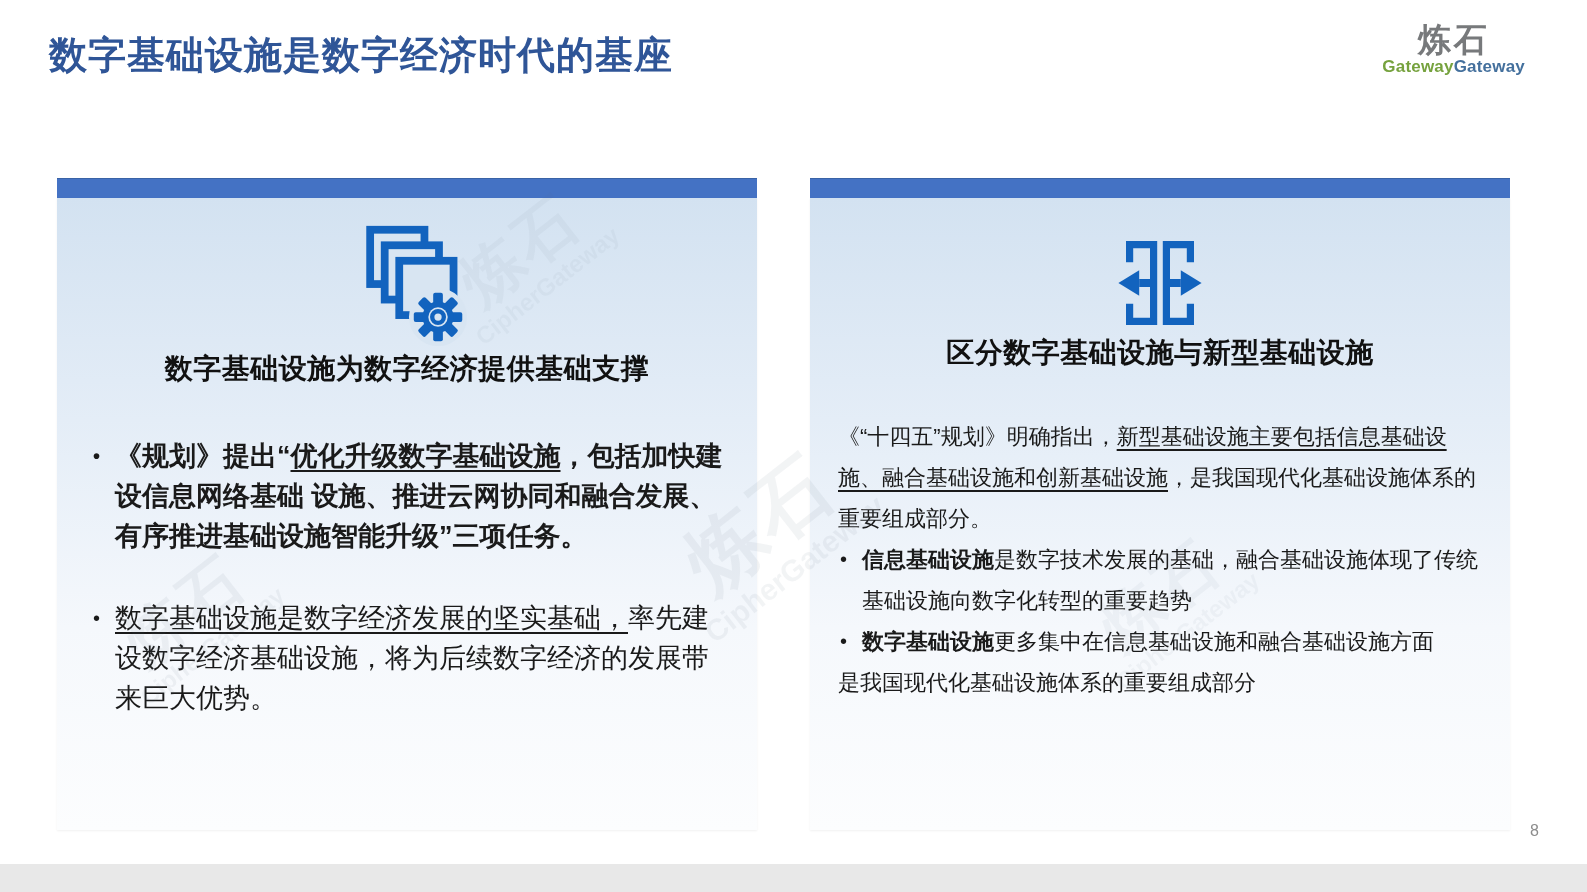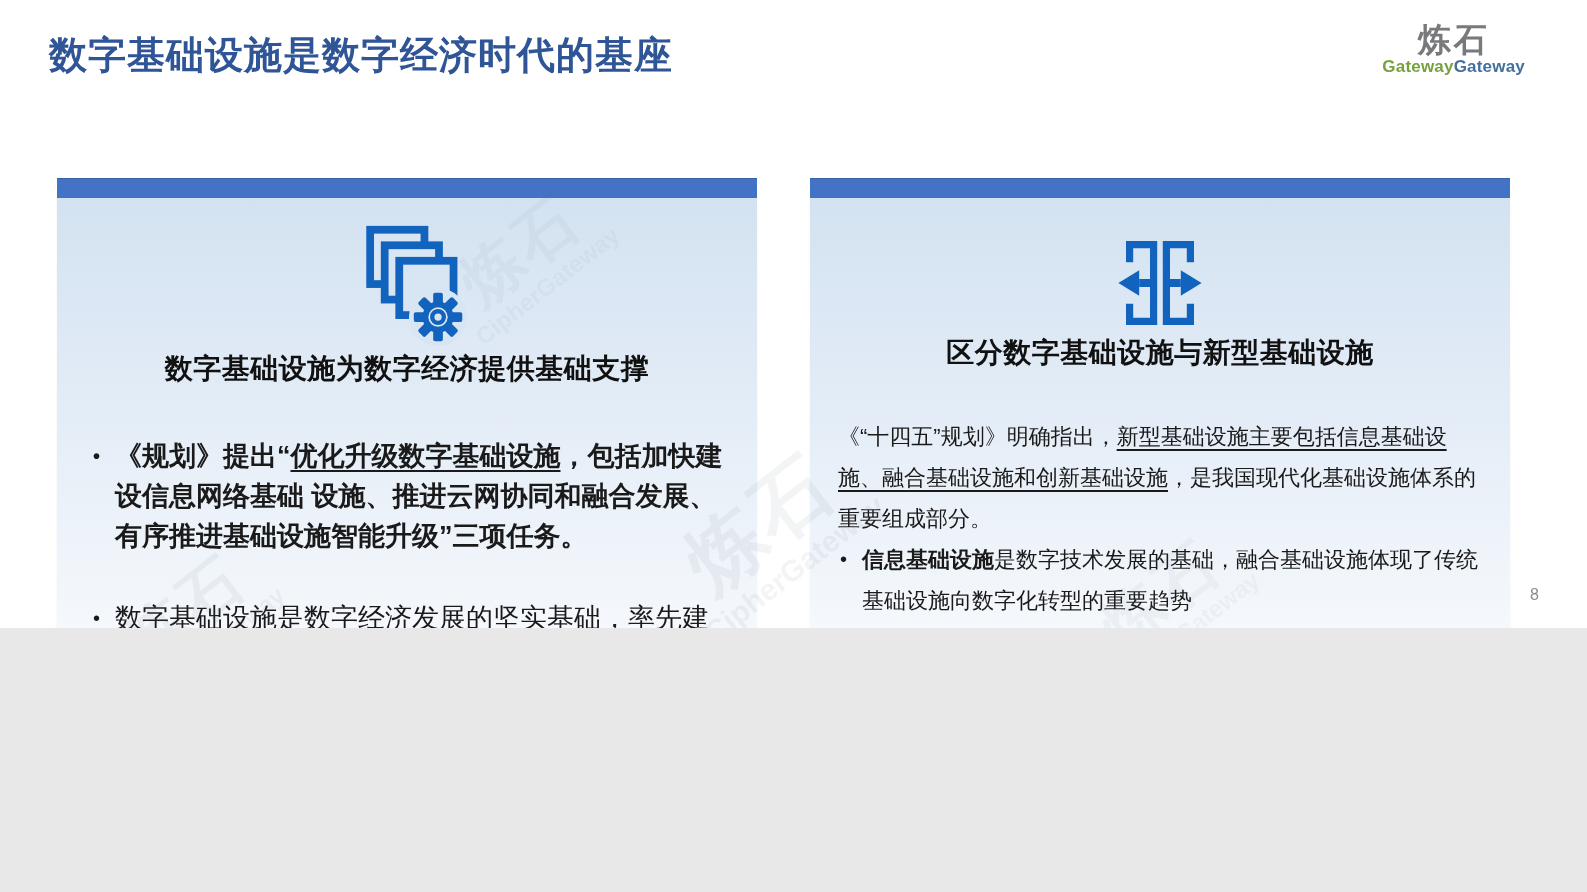--- a/index.html
+++ b/index.html
@@ -1,18 +1,18 @@
 <!DOCTYPE html>
 <html><head>
 <meta charset="utf-8">
 <style>
   * { margin:0; padding:0; box-sizing:border-box; }
   html,body { background:#e8e8e8; }
   .slide {
-    position:relative; width:1587px; height:628px; margin:0 auto;
+    position:relative; width:1587px; height:864px; margin:0 auto;
     background:#ffffff; overflow:hidden;
     font-family:"Liberation Sans","DejaVu Sans",sans-serif;
     color:#1a1a1a;
   }
   
   .page-title {
     position:absolute; left:49px; top:30px;
     font-size:38px; font-weight:bold; color:#2f5597; letter-spacing:1px;
   }
   .logo {

